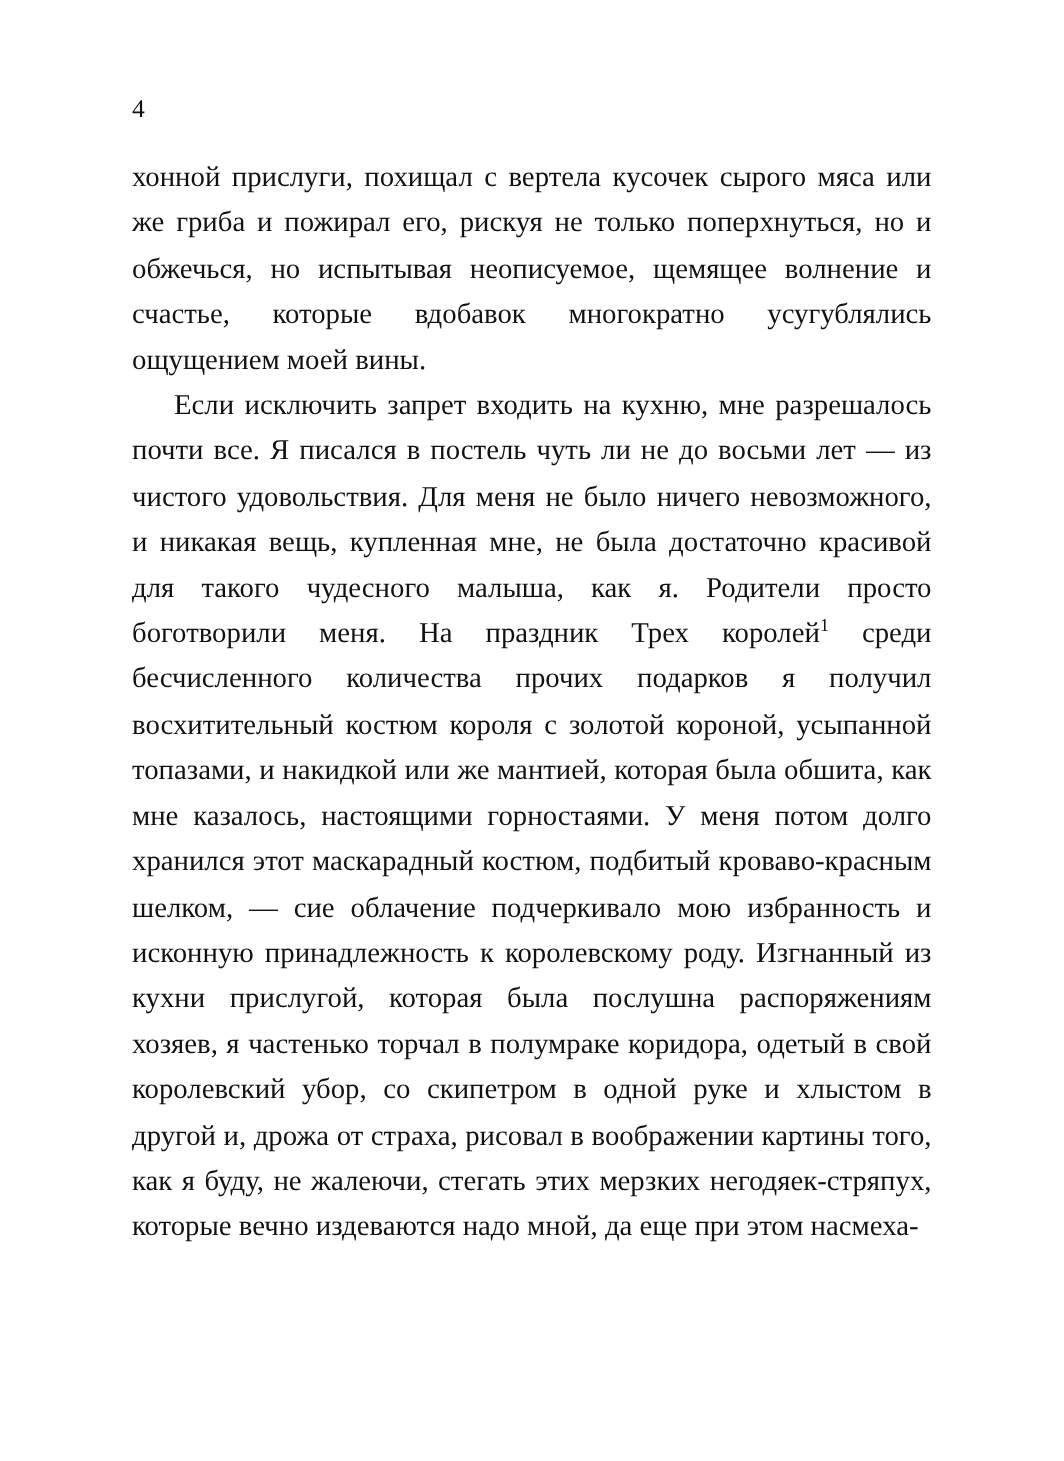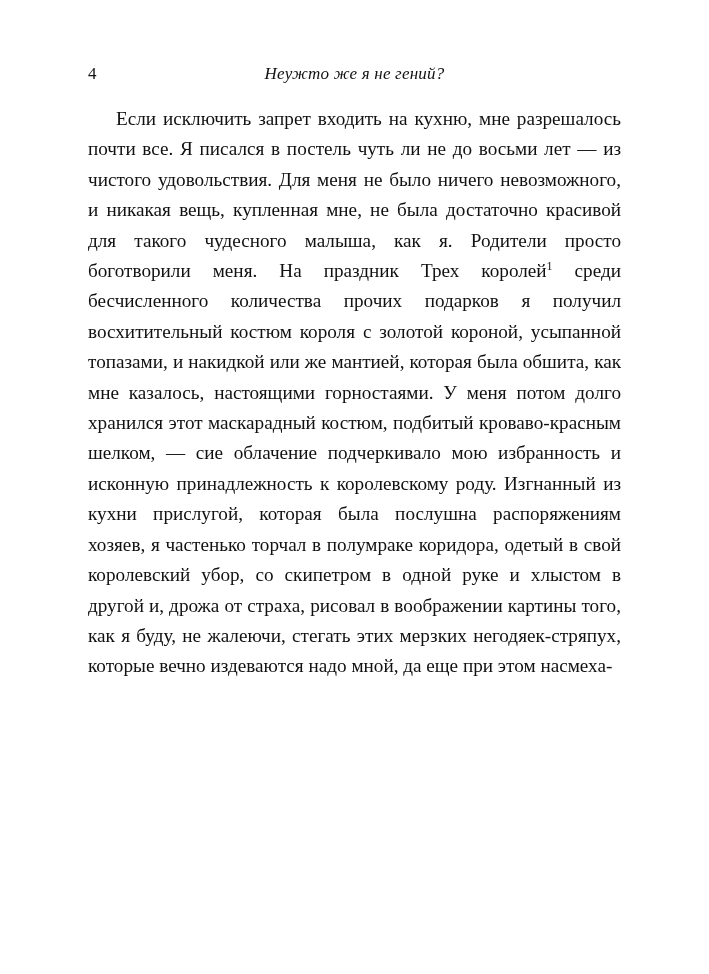--- a/index.html
+++ b/index.html
@@ -63,20 +63,20 @@
     line-height: 0;
   }
 </style>
 </head>
 <body>
 
 <div class="page">
 
   <div class="running-head">
     <div class="folio">4</div>
-    <div class="head-title">Неужто же я не гений?</div>
   </div>
 
   <div class="body-text">
+    <p>хонной прислуги, похищал с вертела кусочек сырого мяса или же гриба и пожирал его, рискуя не только поперхнуться, но и обжечься, но испытывая неописуемое, щемящее волнение и счастье, которые вдобавок многократно усугублялись ощущением моей вины.</p>
     <p class="para-indent"><span>Если исключить запрет входить на кухню, мне разрешалось почти все. Я писался в постель чуть ли не до восьми лет — из чистого удовольствия. Для меня не было ничего невозможного, и никакая вещь, купленная мне, не была достаточно красивой для такого чудесного малыша, как я. Родители просто боготворили меня. На праздник Трех королей</span><span class="fn-ref">1</span><span> среди бесчисленного количества прочих подарков я получил восхитительный костюм короля с золотой короной, усыпанной топазами, и накидкой или же мантией, которая была обшита, как мне казалось, настоящими горностаями. У меня потом долго хранился этот маскарадный костюм, подбитый кроваво-красным шелком, — сие облачение подчеркивало мою избранность и исконную принадлежность к королевскому роду. Изгнанный из кухни прислугой, которая была послушна распоряжениям хозяев, я частенько торчал в полумраке коридора, одетый в свой королевский убор, со скипетром в одной руке и хлыстом в другой и, дрожа от страха, рисовал в воображении картины того, как я буду, не жалеючи, стегать этих мерзких негодяек-стряпух, которые вечно издеваются надо мной, да еще при этом насмеха-</span></p>
   </div>
 
 </div>
 
 </body></html>

